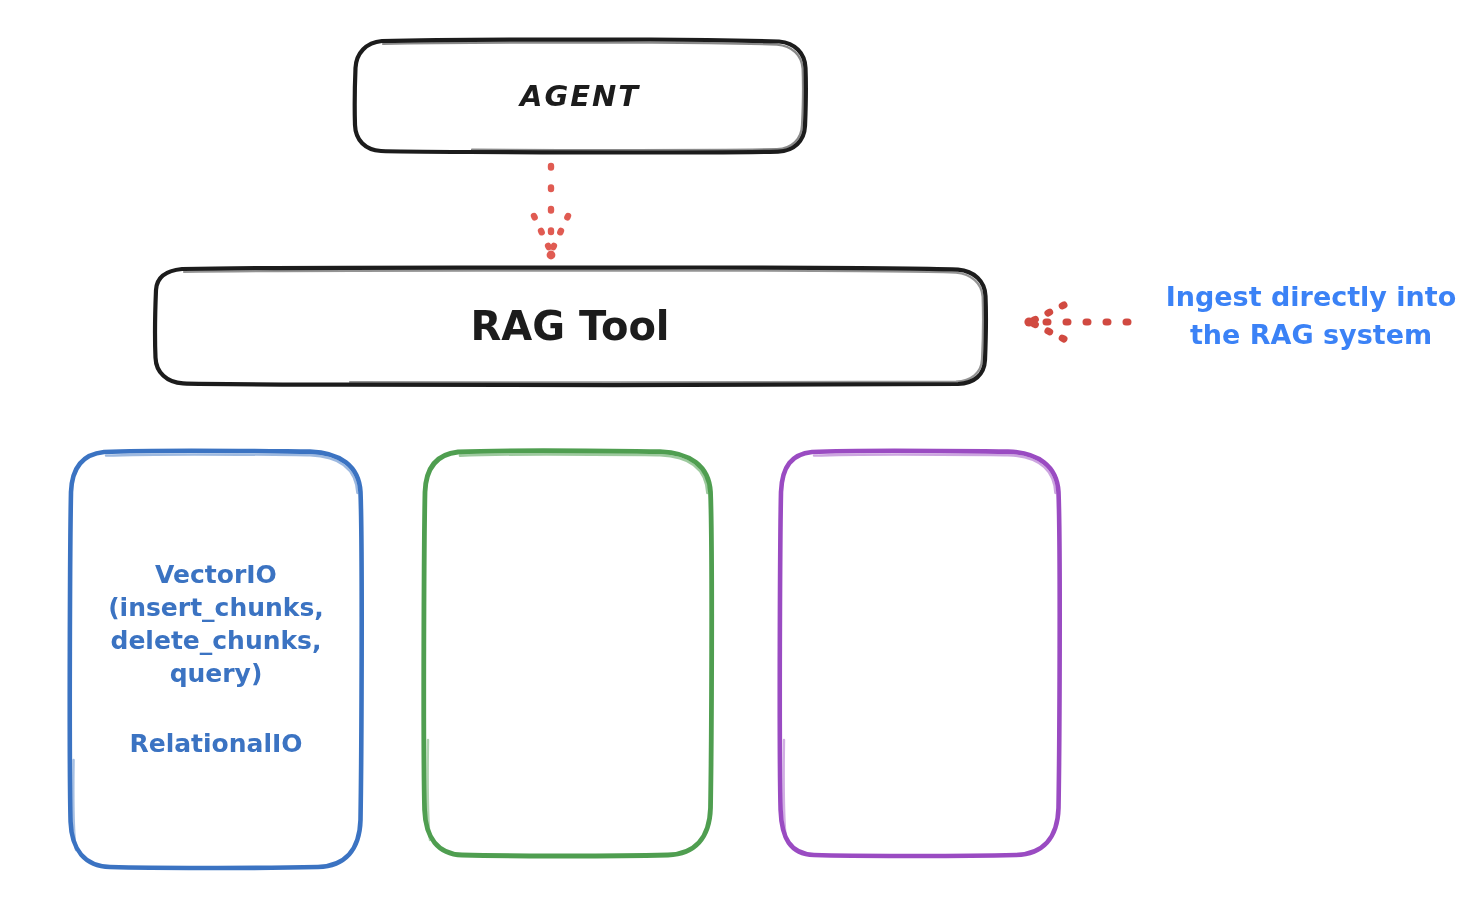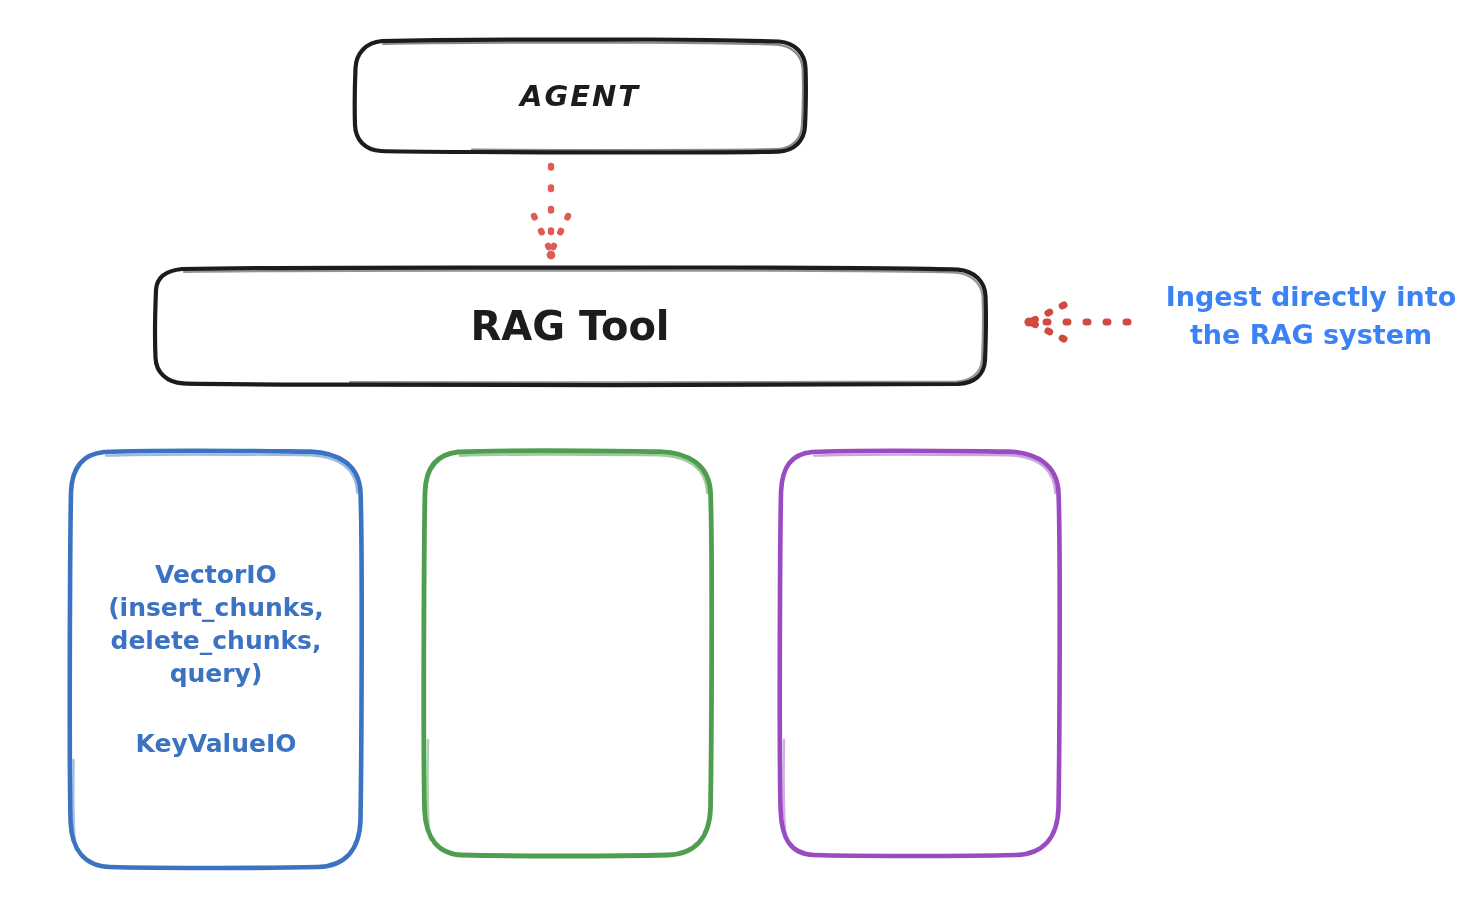--- a/index.html
+++ b/index.html
@@ -186,21 +186,21 @@
 
   <div class="node-label agent-label">AGENT</div>
 
   <div class="node-label ragtool-label">RAG Tool</div>
 
   <div class="node-label store-label vector-label">
     <span class="api">VectorIO
 (insert_chunks,
 delete_chunks,
 query)</span>
-    <span class="idx">KeyValueIO</span>
+    <span class="idx">RelationalIO</span>
   </div>
 
   <div class="node-label store-label kv-label">
   </div>
 
 
   <div class="annotation">Ingest directly into
 the RAG system</div>
 
 </div>

